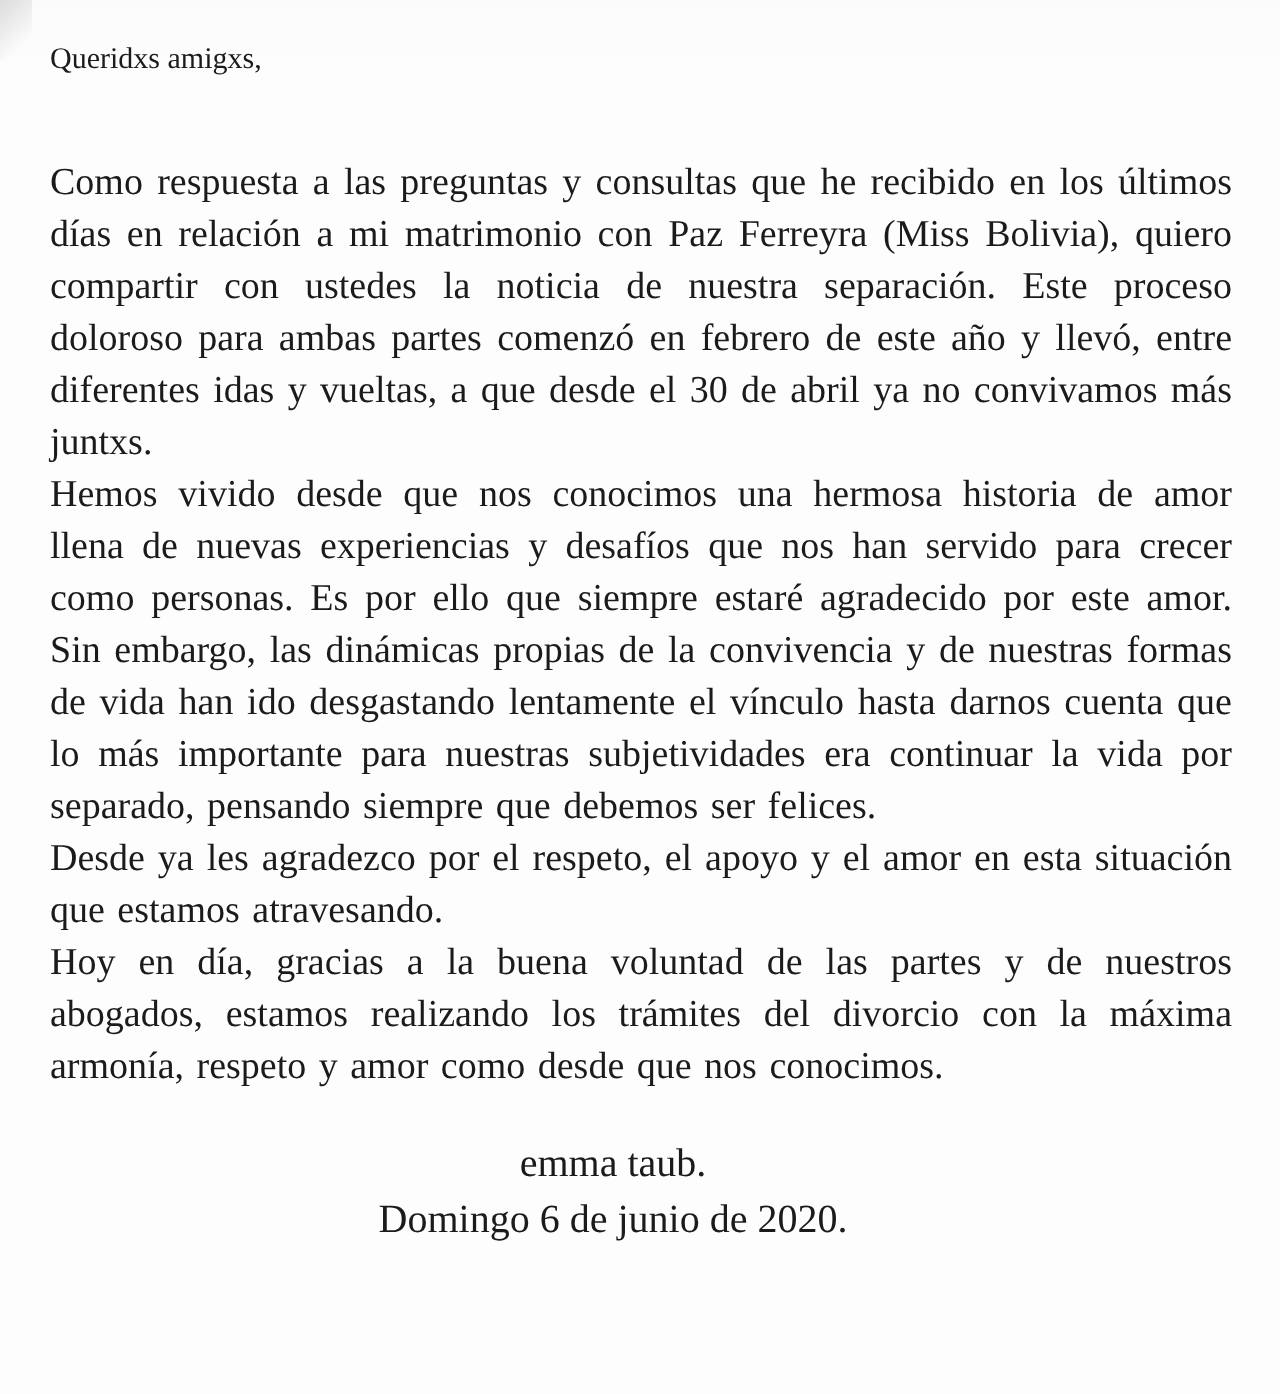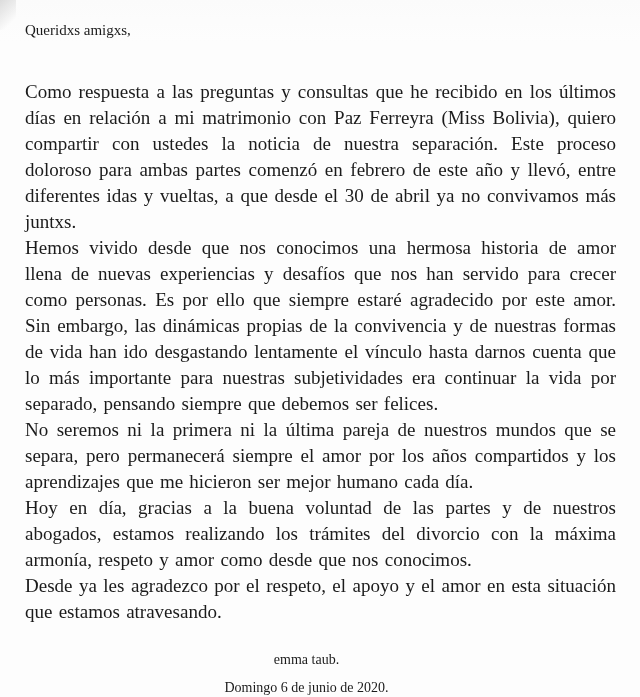--- a/index.html
+++ b/index.html
@@ -46,34 +46,33 @@
     word-spacing: 1.5px;
   }
   .signature-block {
     margin-top: 21px;
     text-align: center;
     transform: translateX(-14px);
   }
   .signature-name,
   .signature-date {
     margin: 0;
-    font-size: 14px;
+    font-size: 20px;
     line-height: 28px;
   }
 </style>
 </head>
 <body>
 
 <div class="page">
   <div class="scan-artifact"></div>
   <div class="letter">
     <p class="greeting">Queridxs amigxs,</p>
     <p class="para">Como respuesta a las preguntas y consultas que he recibido en los últimos días en relación a mi matrimonio con Paz Ferreyra (Miss Bolivia), quiero compartir con ustedes la noticia de nuestra separación. Este proceso doloroso para ambas partes comenzó en febrero de este año y llevó, entre diferentes idas y vueltas, a que desde el 30 de abril ya no convivamos más juntxs.</p>
     <p class="para">Hemos vivido desde que nos conocimos una hermosa historia de amor llena de nuevas experiencias y desafíos que nos han servido para crecer como personas. Es por ello que siempre estaré agradecido por este amor. Sin embargo, las dinámicas propias de la convivencia y de nuestras formas de vida han ido desgastando lentamente el vínculo hasta darnos cuenta que lo más importante para nuestras subjetividades era continuar la vida por separado, pensando siempre que debemos ser felices.</p>
-    <p class="para">No seremos ni la primera ni la última pareja de nuestros mundos que se separa, pero permanecerá siempre el amor por los años compartidos y los aprendizajes que me hicieron ser mejor humano cada día.</p>
+    <p class="para">Desde ya les agradezco por el respeto, el apoyo y el amor en esta situación que estamos atravesando.</p>
     <p class="para">Hoy en día, gracias a la buena voluntad de las partes y de nuestros abogados, estamos realizando los trámites del divorcio con la máxima armonía, respeto y amor como desde que nos conocimos.</p>
-    <p class="para">Desde ya les agradezco por el respeto, el apoyo y el amor en esta situación que estamos atravesando.</p>
     <div class="signature-block">
       <p class="signature-name">emma taub.</p>
       <p class="signature-date">Domingo 6 de junio de 2020.</p>
     </div>
   </div>
 </div>
 
 </body></html>

